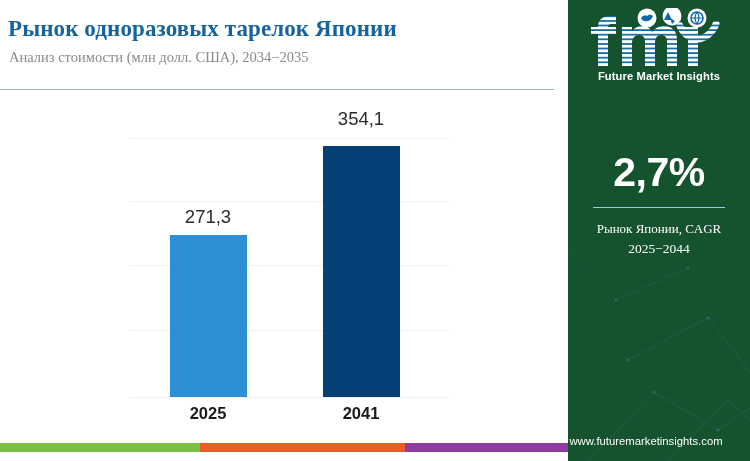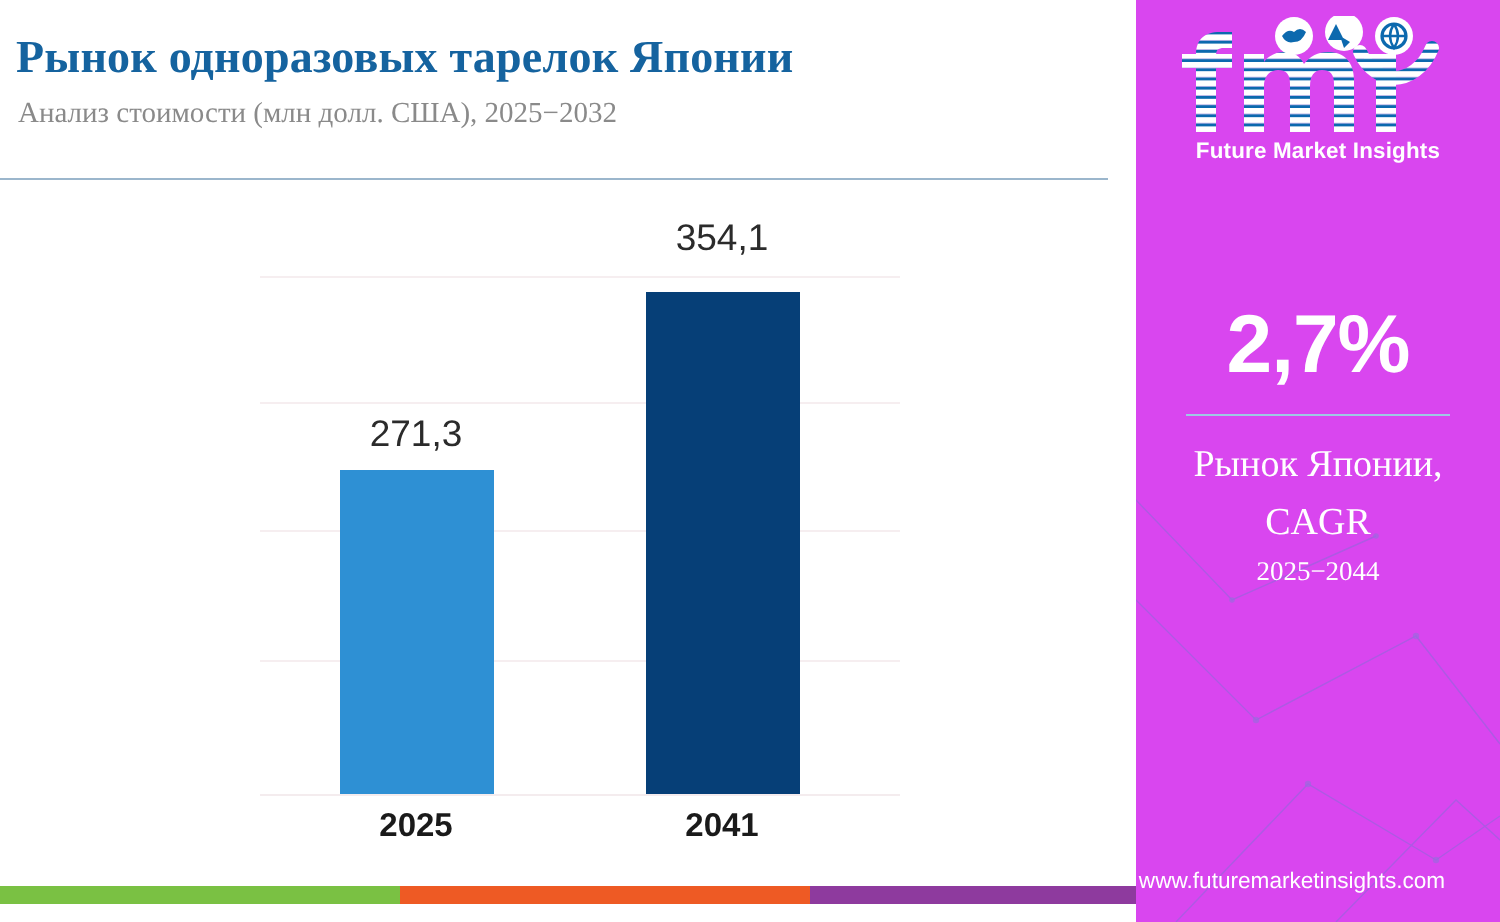--- a/index.html
+++ b/index.html
@@ -111,21 +111,21 @@
   .cat-2025 { left: 18px; }
   .cat-2035 { left: 171px; }
 
   
   .right-panel {
     position: absolute;
     left: 568px;
     top: 0;
     width: 182px;
     height: 461px;
-    background: #d946ef;
+    background: #14532d;
     overflow: hidden;
   }
   .panel-texture {
     position: absolute;
     inset: 0;
     opacity: 0.5;
     pointer-events: none;
   }
 
   
@@ -166,21 +166,21 @@
   }
   .cagr-rule {
     width: 132px;
     height: 1px;
     background: #9fc8e4;
     margin: 14px auto 0;
   }
   .cagr-label {
     margin-top: 11px;
     font-family: "Liberation Serif", serif;
-    font-size: 19px;
+    font-size: 13px;
     color: #ffffff;
     line-height: 1.5;
   }
   .cagr-period {
     font-family: "Liberation Serif", serif;
     font-size: 13.5px;
     color: #ffffff;
     line-height: 1.5;
   }
 
@@ -207,21 +207,21 @@
 </style>
 </head>
 <body>
 
 <div class="page">
 
   <div class="left-pane">
 
     <div class="title">Рынок одноразовых тарелок Японии</div>
 
-    <div class="subtitle">Анализ стоимости (млн долл. США), 2025−2032</div>
+    <div class="subtitle">Анализ стоимости (млн долл. США), 2034−2035</div>
 
     <div class="header-rule"></div>
 
     <div class="chart">
       <div class="gridline" style="top:8px"></div>
       <div class="gridline" style="top:71px"></div>
       <div class="gridline" style="top:135px"></div>
       <div class="gridline" style="top:200px"></div>
       <div class="baseline"></div>
 

